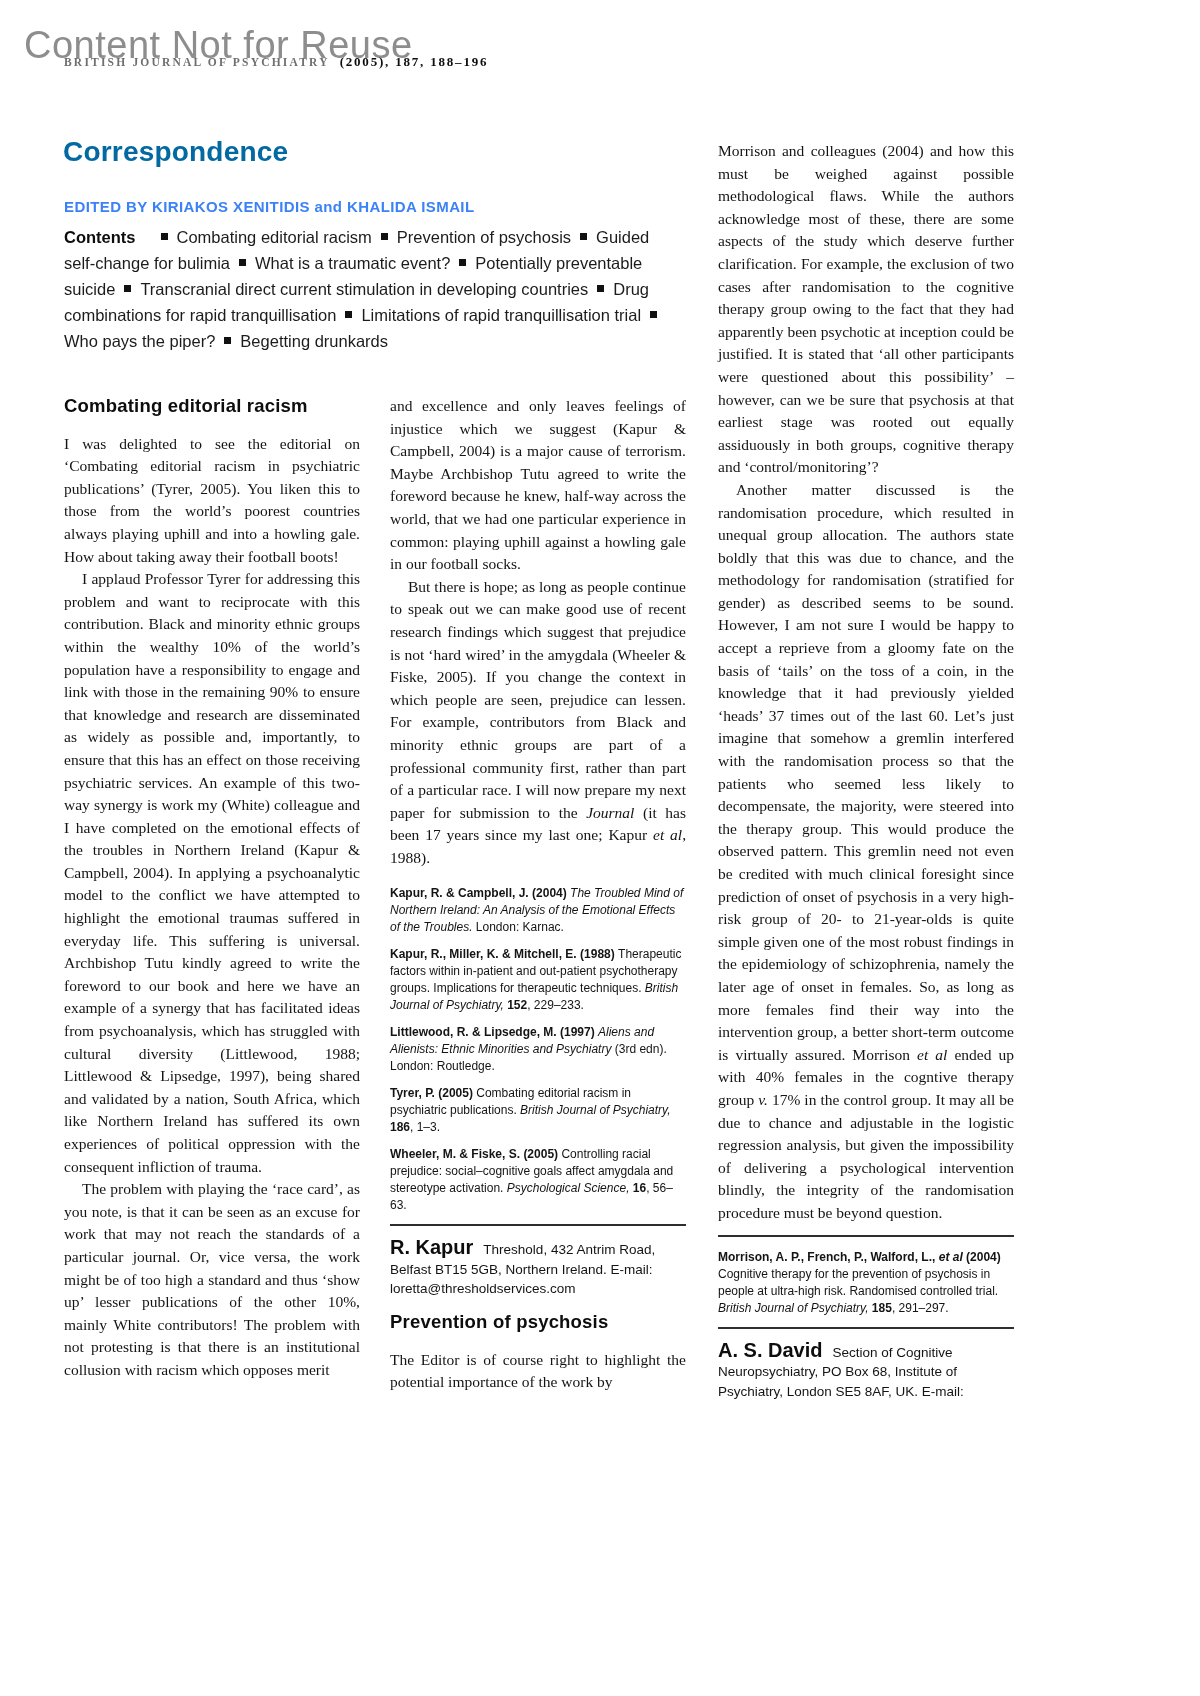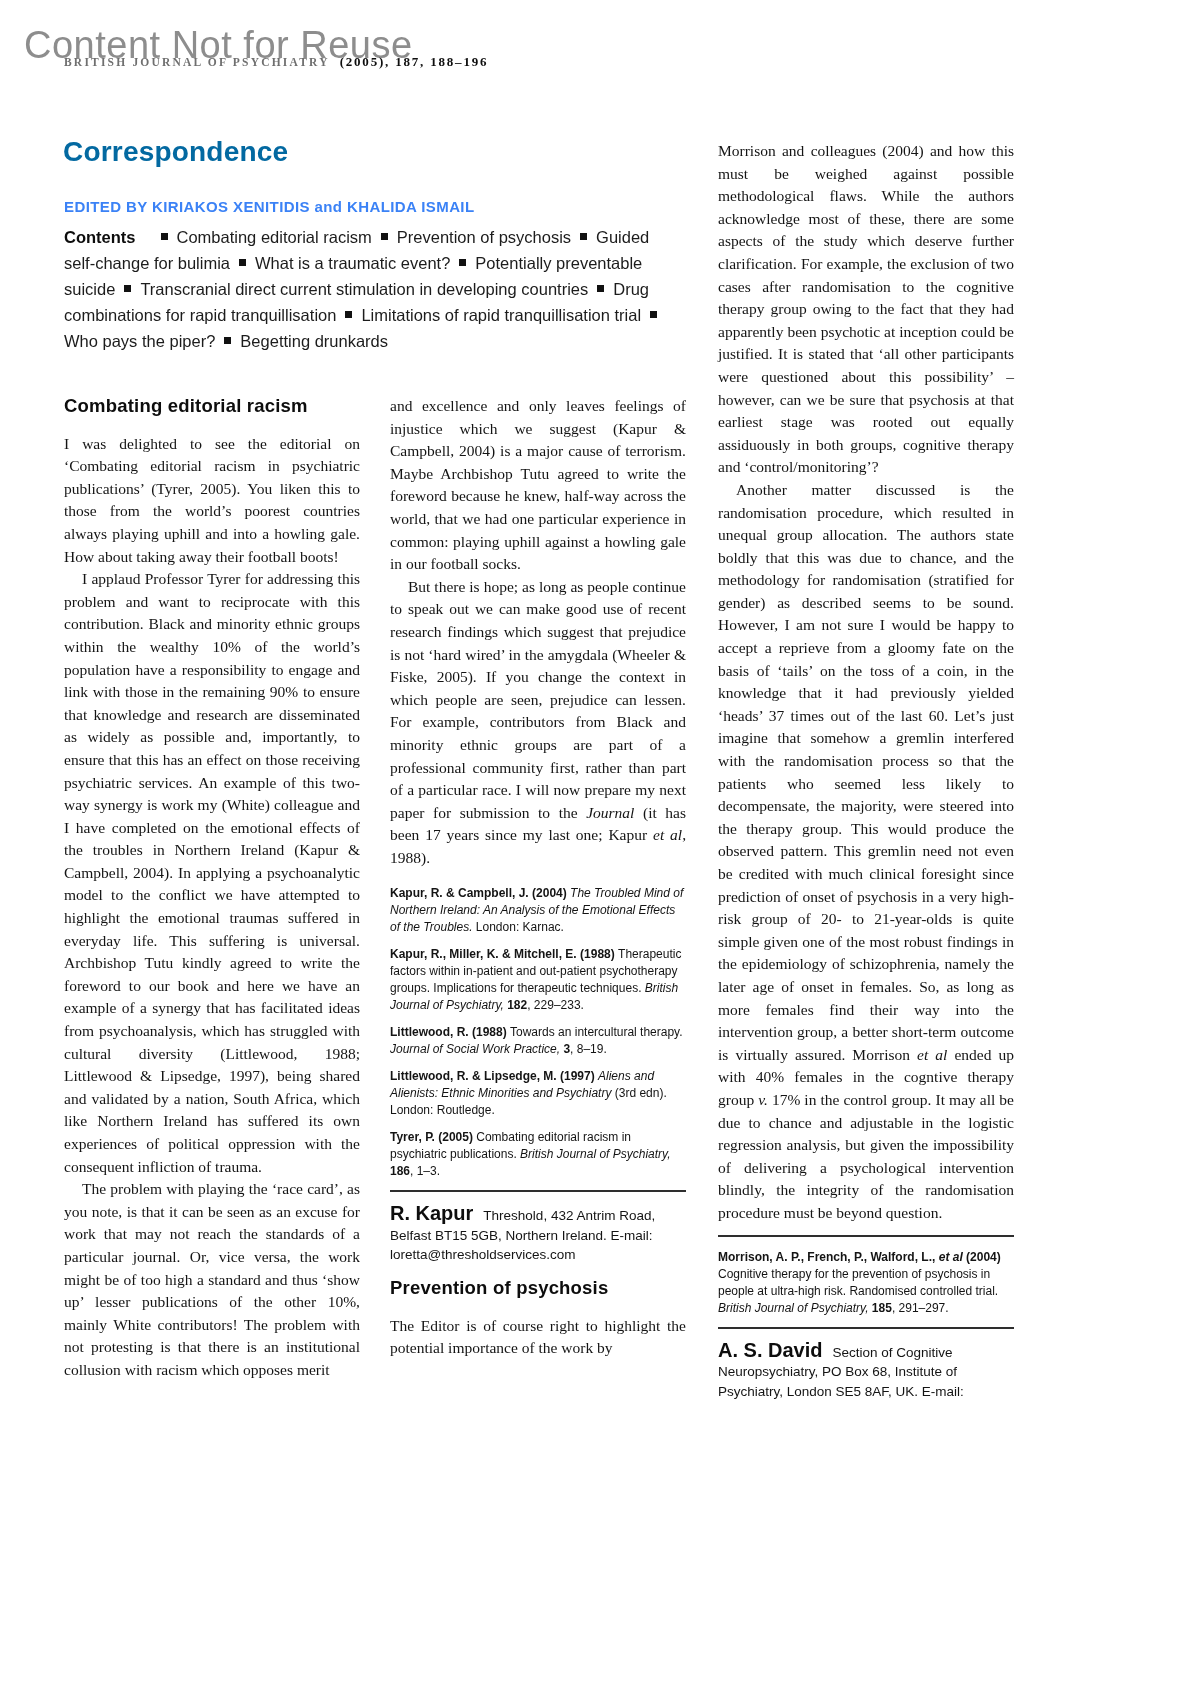--- a/index.html
+++ b/index.html
@@ -100,24 +100,24 @@
     <p>I was delighted to see the editorial on ‘Combating editorial racism in psychiatric publications’ (Tyrer, 2005). You liken this to those from the world’s poorest countries always playing uphill and into a howling gale. How about taking away their football boots!</p>
     <p class="ind">I applaud Professor Tyrer for addressing this problem and want to reciprocate with this contribution. Black and minority ethnic groups within the wealthy 10% of the world’s population have a responsibility to engage and link with those in the remaining 90% to ensure that knowledge and research are disseminated as widely as possible and, importantly, to ensure that this has an effect on those receiving psychiatric services. An example of this two-way synergy is work my (White) colleague and I have completed on the emotional effects of the troubles in Northern Ireland (Kapur &amp; Campbell, 2004). In applying a psychoanalytic model to the conflict we have attempted to highlight the emotional traumas suffered in everyday life. This suffering is universal. Archbishop Tutu kindly agreed to write the foreword to our book and here we have an example of a synergy that has facilitated ideas from psychoanalysis, which has struggled with cultural diversity (Littlewood, 1988; Littlewood &amp; Lipsedge, 1997), being shared and validated by a nation, South Africa, which like Northern Ireland has suffered its own experiences of political oppression with the consequent infliction of trauma.</p>
     <p class="ind">The problem with playing the ‘race card’, as you note, is that it can be seen as an excuse for work that may not reach the standards of a particular journal. Or, vice versa, the work might be of too high a standard and thus ‘show up’ lesser publications of the other 10%, mainly White contributors! The problem with not protesting is that there is an institutional collusion with racism which opposes merit</p>
   </div>
 
   <div class="col col2">
     <p>and excellence and only leaves feelings of injustice which we suggest (Kapur &amp; Campbell, 2004) is a major cause of terrorism. Maybe Archbishop Tutu agreed to write the foreword because he knew, half-way across the world, that we had one particular experience in common: playing uphill against a howling gale in our football socks.</p>
     <p class="ind"><span class="seg-r">But there is hope; as long as people continue to speak out we can make good use of recent research findings which suggest that prejudice is not ‘hard wired’ in the amygdala (Wheeler &amp; Fiske, 2005). If you change the context in which people are seen, prejudice can lessen. For example, contributors from Black and minority ethnic groups are part of a professional community first, rather than part of a particular race. I will now prepare my next paper for submission to the </span><span class="seg-i">Journal</span><span class="seg-r"> (it has been 17 years since my last one; Kapur </span><span class="seg-i">et al</span><span class="seg-r">, 1988).</span></p>
     <div class="refs">
       <p><span class="seg-b">Kapur, R. &amp; Campbell, J. (2004) </span><span class="seg-i">The Troubled Mind of Northern Ireland: An Analysis of the Emotional Effects of the Troubles.</span><span class="seg-r"> London: Karnac.</span></p>
-      <p><span class="seg-b">Kapur, R., Miller, K. &amp; Mitchell, E. (1988) </span><span class="seg-r">Therapeutic factors within in-patient and out-patient psychotherapy groups. Implications for therapeutic techniques. </span><span class="seg-i">British Journal of Psychiatry, </span><span class="seg-b">182</span><span class="seg-r">, 229–233.</span></p>
-      <p><span class="seg-b">Littlewood, R. (1988) </span><span class="seg-r">Towards an intercultural therapy. </span><span class="seg-i">Journal of Social Work Practice, </span><span class="seg-b">3</span><span class="seg-r">, 8–19.</span></p>
+      <p><span class="seg-b">Kapur, R., Miller, K. &amp; Mitchell, E. (1988) </span><span class="seg-r">Therapeutic factors within in-patient and out-patient psychotherapy groups. Implications for therapeutic techniques. </span><span class="seg-i">British Journal of Psychiatry, </span><span class="seg-b">152</span><span class="seg-r">, 229–233.</span></p>
       <p><span class="seg-b">Littlewood, R. &amp; Lipsedge, M. (1997) </span><span class="seg-i">Aliens and Alienists: Ethnic Minorities and Psychiatry</span><span class="seg-r"> (3rd edn). London: Routledge.</span></p>
       <p><span class="seg-b">Tyrer, P. (2005) </span><span class="seg-r">Combating editorial racism in psychiatric publications. </span><span class="seg-i">British Journal of Psychiatry, </span><span class="seg-b">186</span><span class="seg-r">, 1–3.</span></p>
+      <p><span class="seg-b">Wheeler, M. &amp; Fiske, S. (2005) </span><span class="seg-r">Controlling racial prejudice: social–cognitive goals affect amygdala and stereotype activation. </span><span class="seg-i">Psychological Science, </span><span class="seg-b">16</span><span class="seg-r">, 56–63.</span></p>
     </div>
     <hr class="rule">
     <p class="sig"><span class="sig-name">R. Kapur</span><span>Threshold, 432 Antrim Road, Belfast BT15 5GB, Northern Ireland. E-mail: loretta@thresholdservices.com</span></p>
     <h2 class="letter-h mt">Prevention of psychosis</h2>
     <p>The Editor is of course right to highlight the potential importance of the work by</p>
   </div>
 
   <div class="col col3">
     <p>Morrison and colleagues (2004) and how this must be weighed against possible methodological flaws. While the authors acknowledge most of these, there are some aspects of the study which deserve further clarification. For example, the exclusion of two cases after randomisation to the cognitive therapy group owing to the fact that they had apparently been psychotic at inception could be justified. It is stated that ‘all other participants were questioned about this possibility’ – however, can we be sure that psychosis at that earliest stage was rooted out equally assiduously in both groups, cognitive therapy and ‘control/monitoring’?</p>
     <p class="ind"><span class="seg-r">Another matter discussed is the randomisation procedure, which resulted in unequal group allocation. The authors state boldly that this was due to chance, and the methodology for randomisation (stratified for gender) as described seems to be sound. However, I am not sure I would be happy to accept a reprieve from a gloomy fate on the basis of ‘tails’ on the toss of a coin, in the knowledge that it had previously yielded ‘heads’ 37 times out of the last 60. Let’s just imagine that somehow a gremlin interfered with the randomisation process so that the patients who seemed less likely to decompensate, the majority, were steered into the therapy group. This would produce the observed pattern. This gremlin need not even be credited with much clinical foresight since prediction of onset of psychosis in a very high-risk group of 20- to 21-year-olds is quite simple given one of the most robust findings in the epidemiology of schizophrenia, namely the later age of onset in females. So, as long as more females find their way into the intervention group, a better short-term outcome is virtually assured. Morrison </span><span class="seg-i">et al</span><span class="seg-r"> ended up with 40% females in the cogntive therapy group </span><span class="seg-i">v.</span><span class="seg-r"> 17% in the control group. It may all be due to chance and adjustable in the logistic regression analysis, but given the impossibility of delivering a psychological intervention blindly, the integrity of the randomisation procedure must be beyond question.</span></p>

